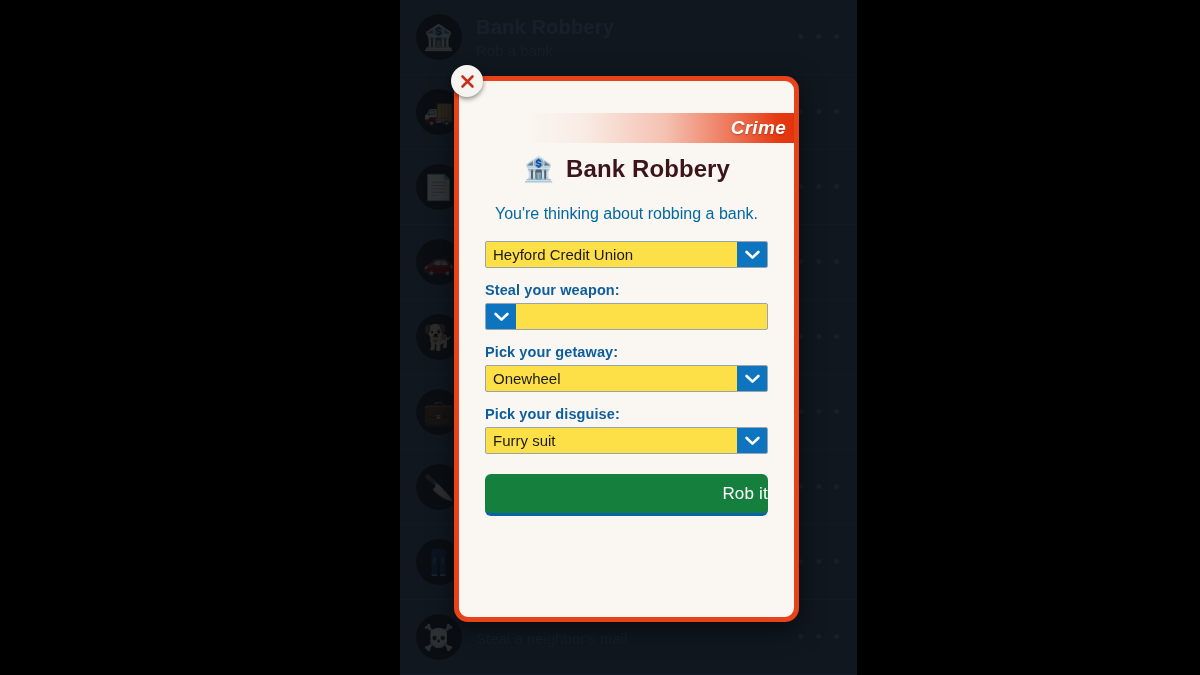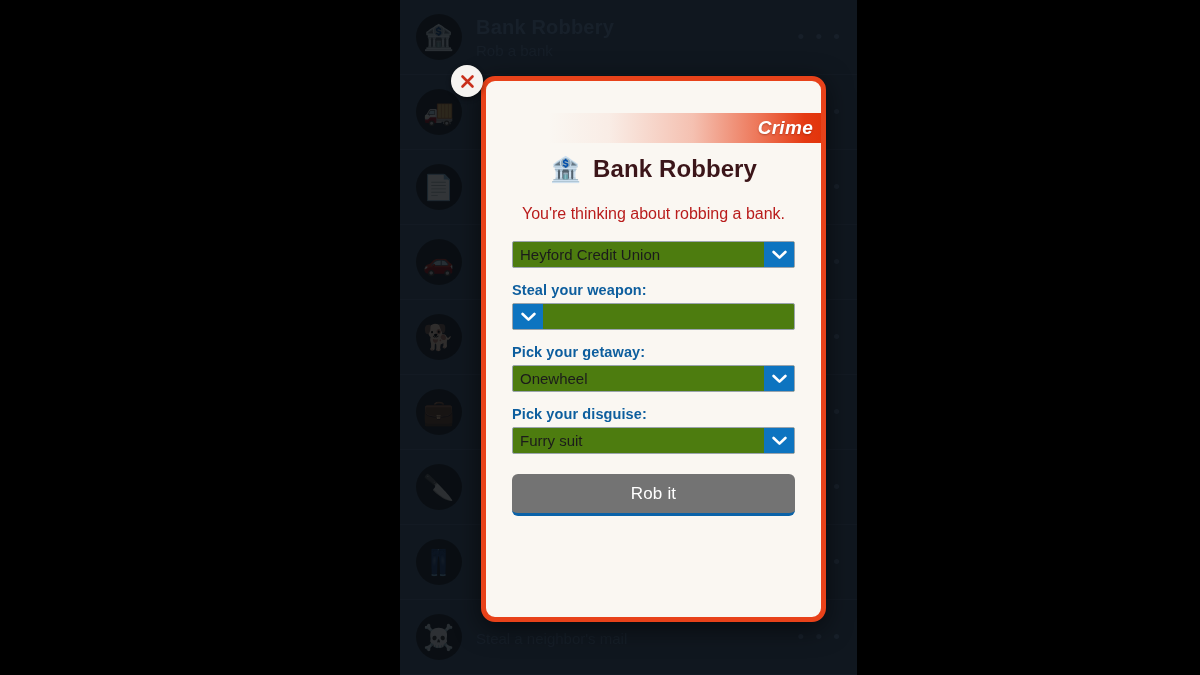--- a/index.html
+++ b/index.html
@@ -98,21 +98,21 @@
     top: 0;
     height: 675px;
     background: #000000;
   }
   #letterbox-left  { left: 0;   width: 400px; }
   #letterbox-right { left: 857px; width: 343px; }
 
   
   #modal {
     position: absolute;
-    left: 481px;
+    left: 454px;
     top: 76px;
     width: 345px;
     height: 546px;
     background: #faf7f2;
     border: 5px solid #e8421a;
     border-radius: 14px;
     overflow: hidden;
     box-shadow: 0 6px 26px rgba(0,0,0,.55);
   }
 
@@ -178,39 +178,39 @@
   .modal-title {
     font-size: 24px;
     font-weight: bold;
     color: #3b1519;
     letter-spacing: .1px;
   }
 
   .modal-desc {
     text-align: center;
     font-size: 16px;
-    color: #b91c1c;
+    color: #0369a1;
     margin-top: 22px;
     margin-bottom: 18px;
   }
 
   .field { margin-bottom: 14px; }
   .field-label {
     font-size: 14.5px;
     font-weight: bold;
     color: #0d5e9e;
     margin-bottom: 5px;
     letter-spacing: .1px;
   }
   .select-shell {
     display: flex;
     align-items: stretch;
     height: 27px;
     border: 1px solid #9aa4ad;
-    background: #4d7c0f;
+    background: #fde047;
     border-radius: 2px;
     overflow: hidden;
     cursor: pointer;
   }
   .select-value {
     flex: 1 1 auto;
     display: flex;
     align-items: center;
     padding-left: 7px;
     font-size: 15px;
@@ -226,29 +226,30 @@
     align-items: center;
     justify-content: center;
   }
   .select-arrow svg { display: block; }
 
   #submit-button {
     display: block;
     width: 100%;
     margin-top: 20px;
     height: 42px;
-    background: #737373;
+    background: #15803d;
     border: none;
     border-bottom: 3px solid #0a62a8;
     border-radius: 6px;
     color: #ffffff;
     font-family: "Liberation Sans", sans-serif;
     font-size: 17px;
     letter-spacing: .2px;
     cursor: pointer;
+    text-align: right;
   }
 </style>
 </head>
 <body>
 
 <div id="stage">
 
   <div id="app-panel">
     <div class="bg-row">
       <div class="row-icon">🏦</div>

